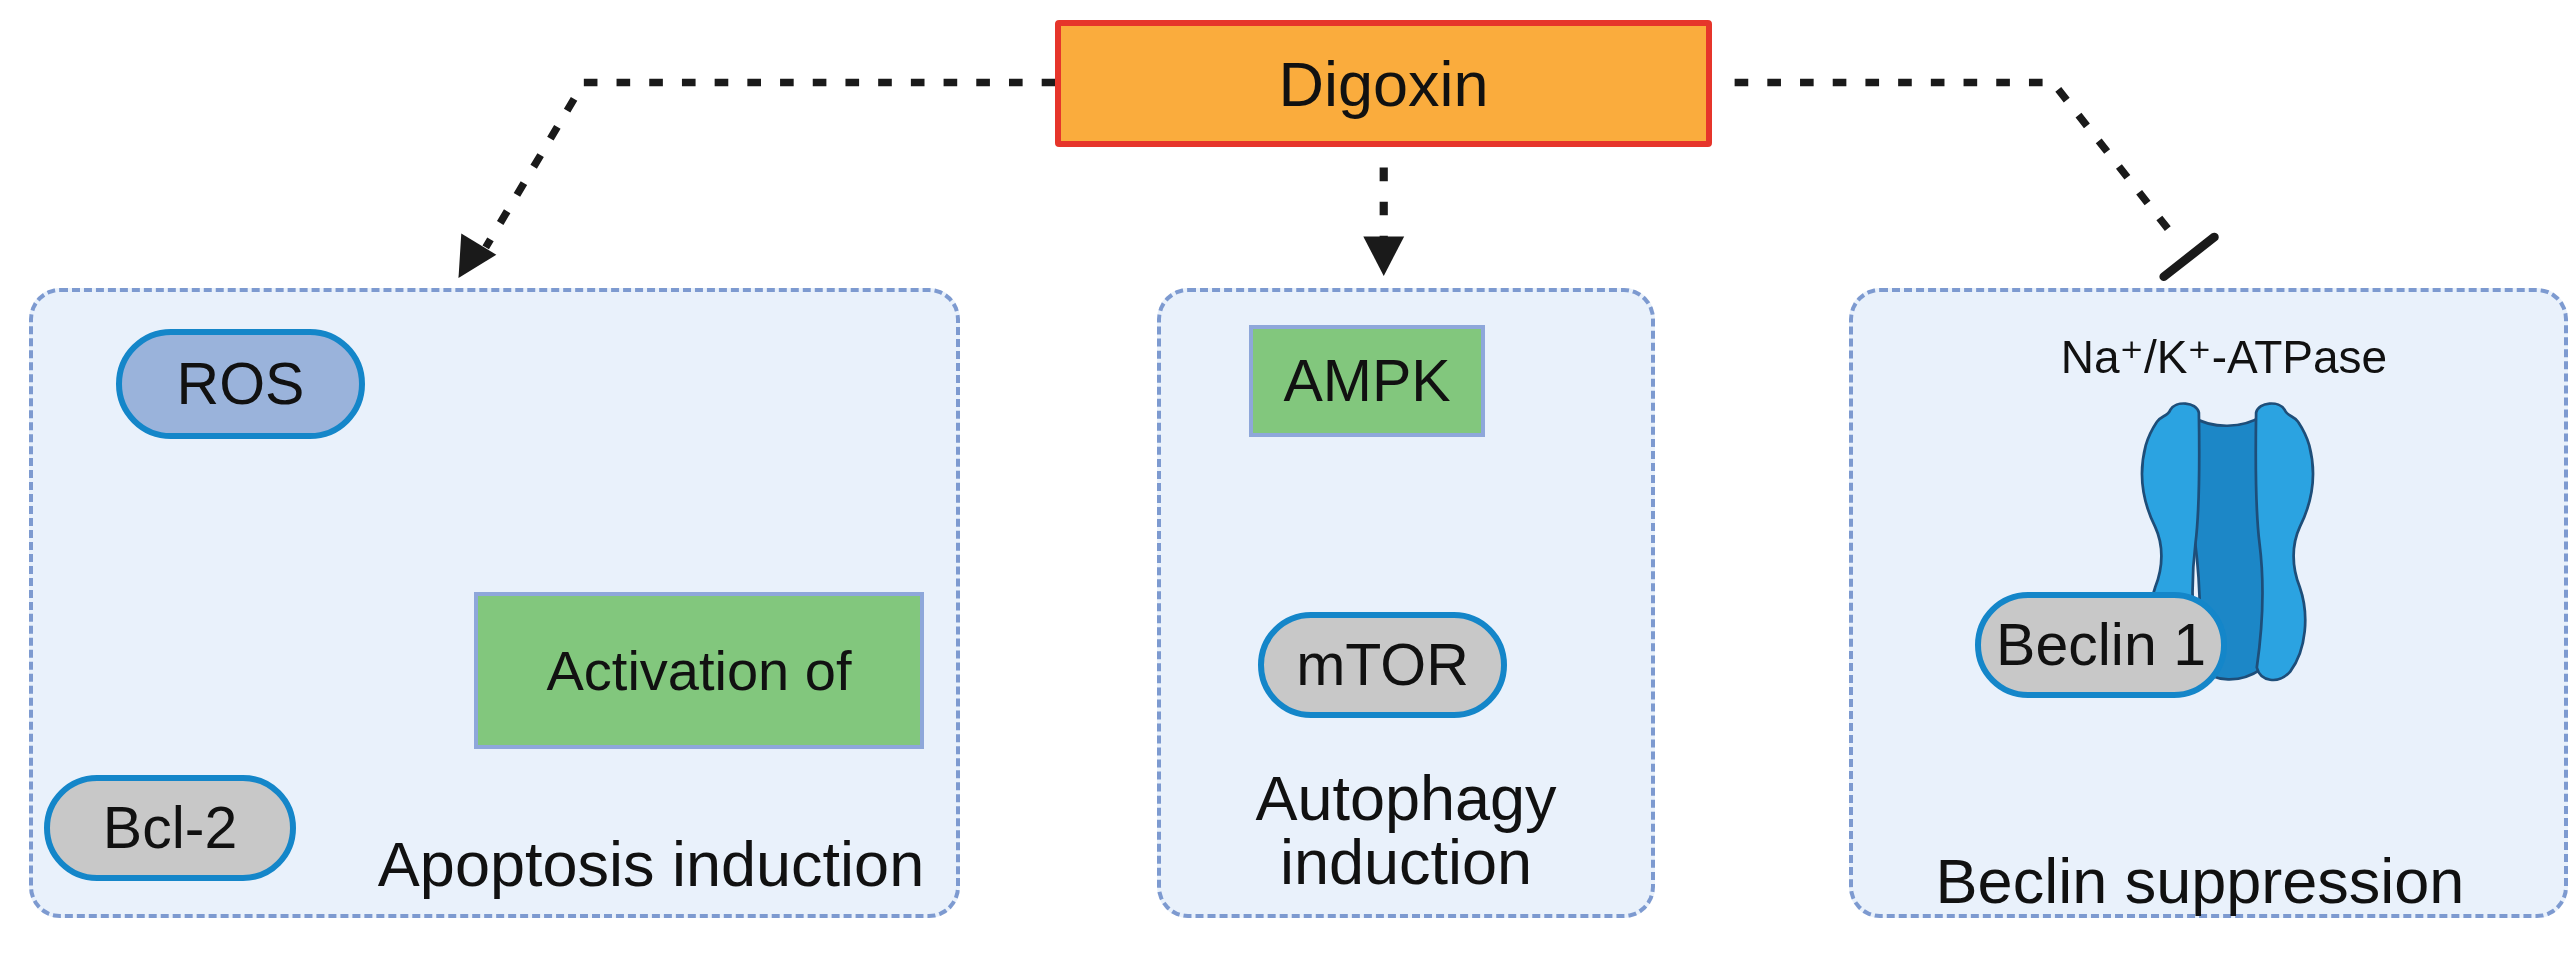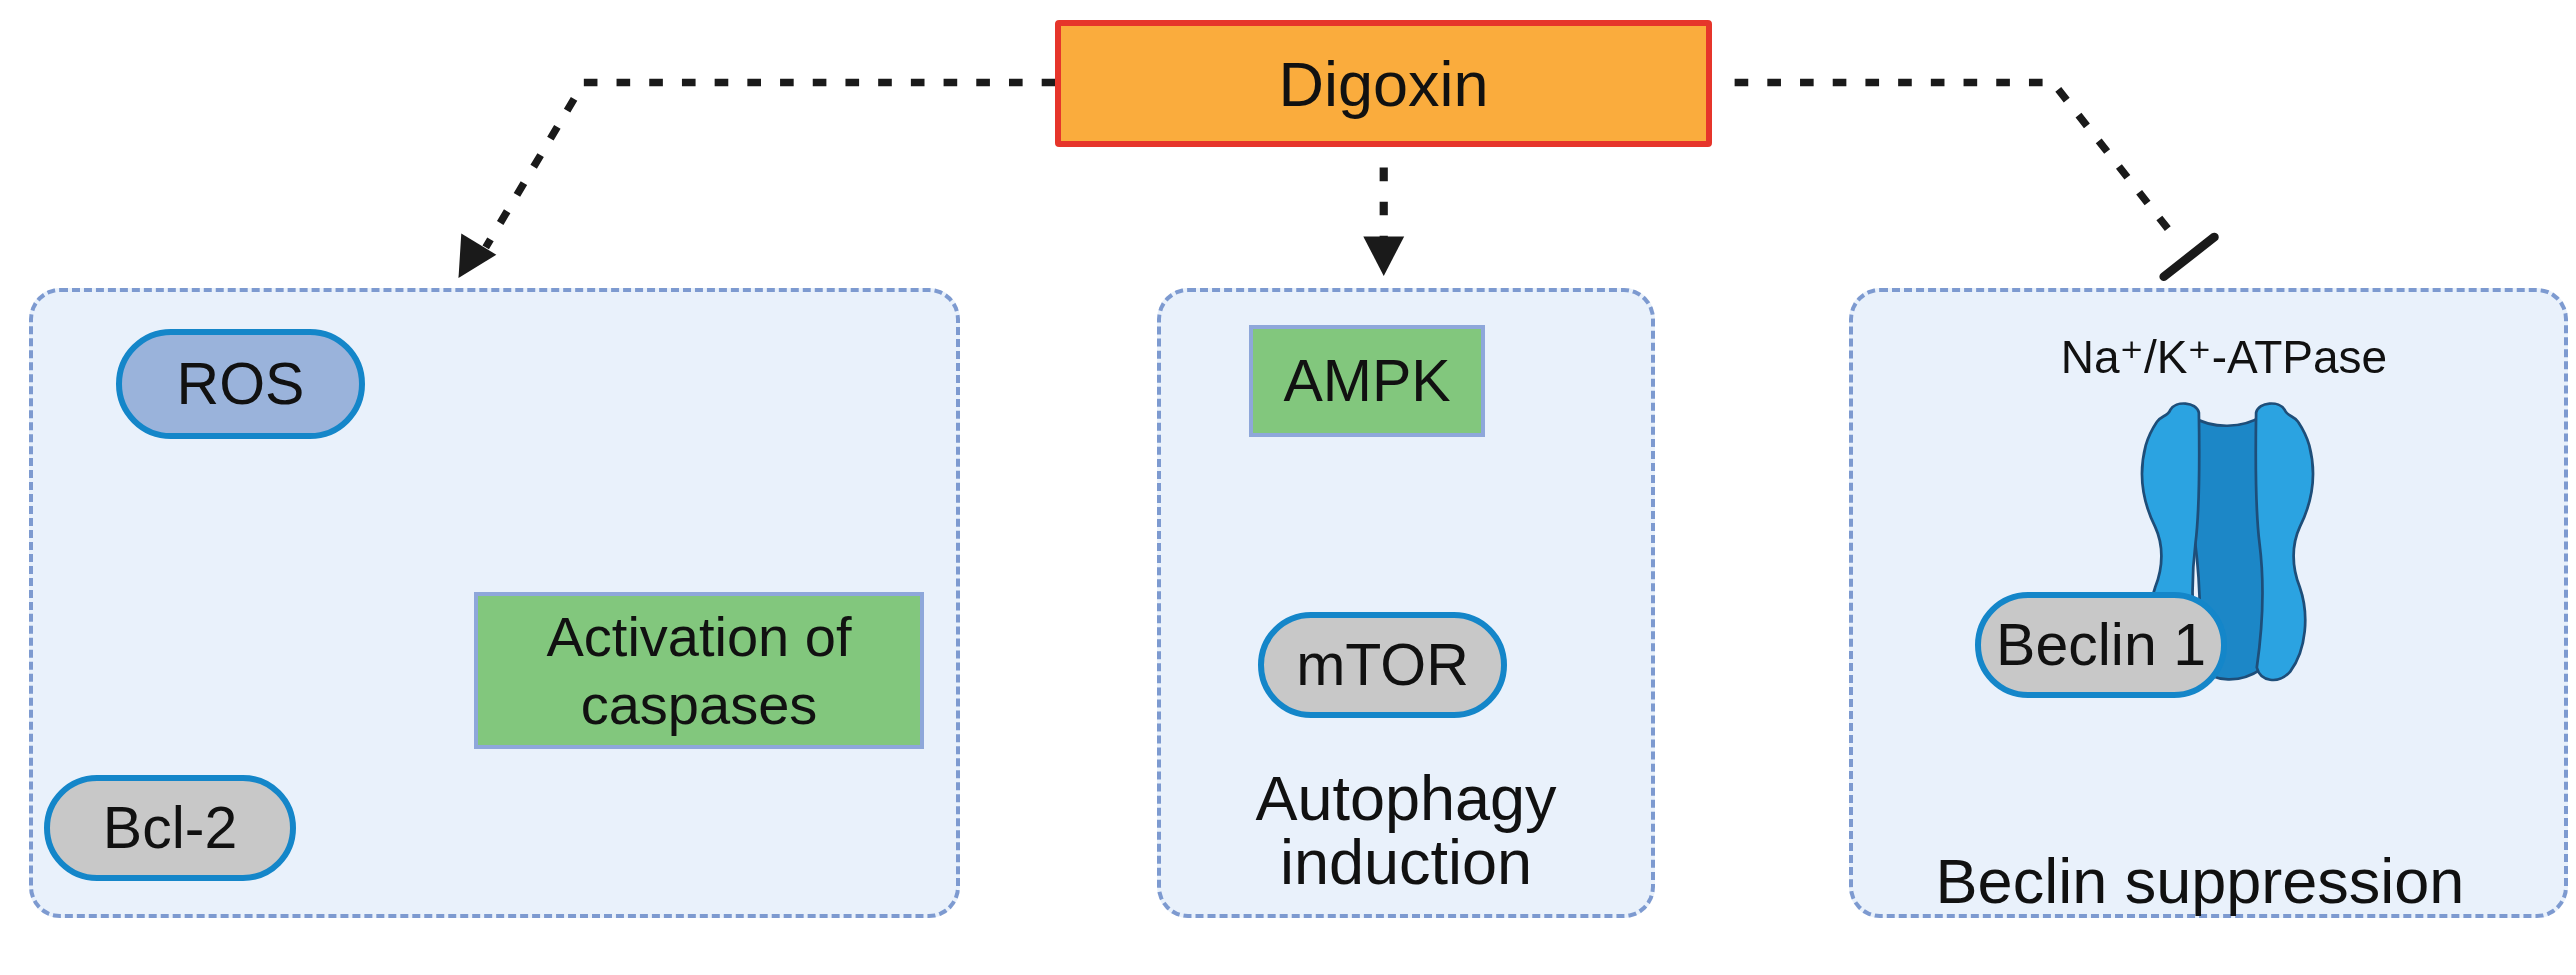--- a/index.html
+++ b/index.html
@@ -104,25 +104,25 @@
   <div class="digoxin">
     <span>Digoxin</span>
   </div>
 
   <section class="panel panel-apoptosis"></section>
   <div class="pill pill-ros">
     <span>ROS</span>
   </div>
   <div class="greenbox box-caspases">
     <div>Activation of</div>
-    <div>caspases</div>
   </div>
   <div class="pill pill-bcl2">
     <span>Bcl-2</span>
   </div>
+  <div class="center-abs panel-title title-apoptosis">Apoptosis induction</div>
 
   <section class="panel panel-autophagy"></section>
   <div class="greenbox box-ampk">
     <div>AMPK</div>
   </div>
   <div class="pill pill-mtor">
     <span>mTOR</span>
   </div>
   <div class="center-abs panel-title title-autophagy">
     <div>Autophagy</div>

